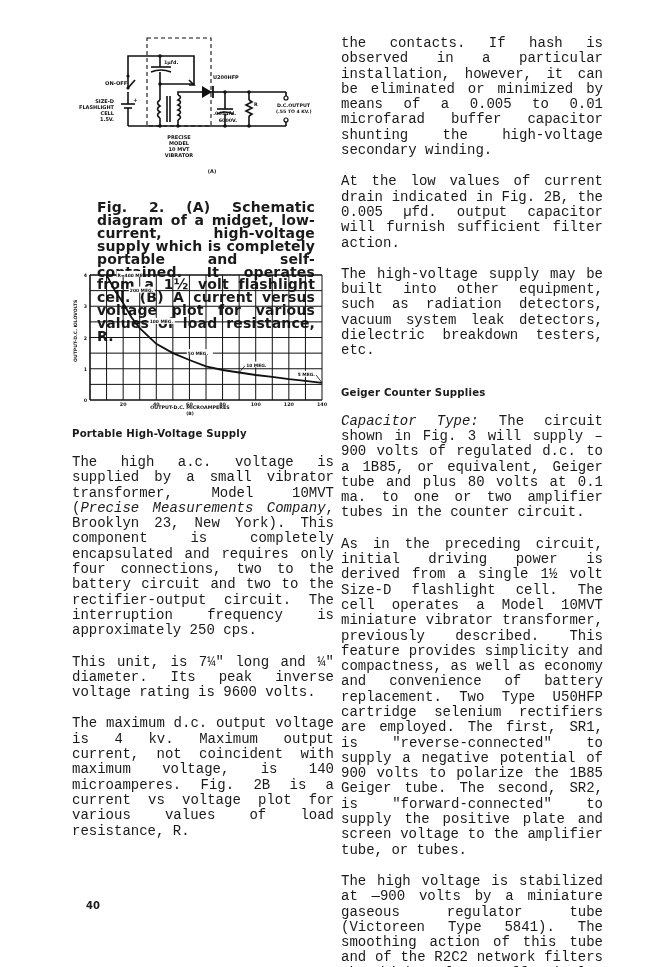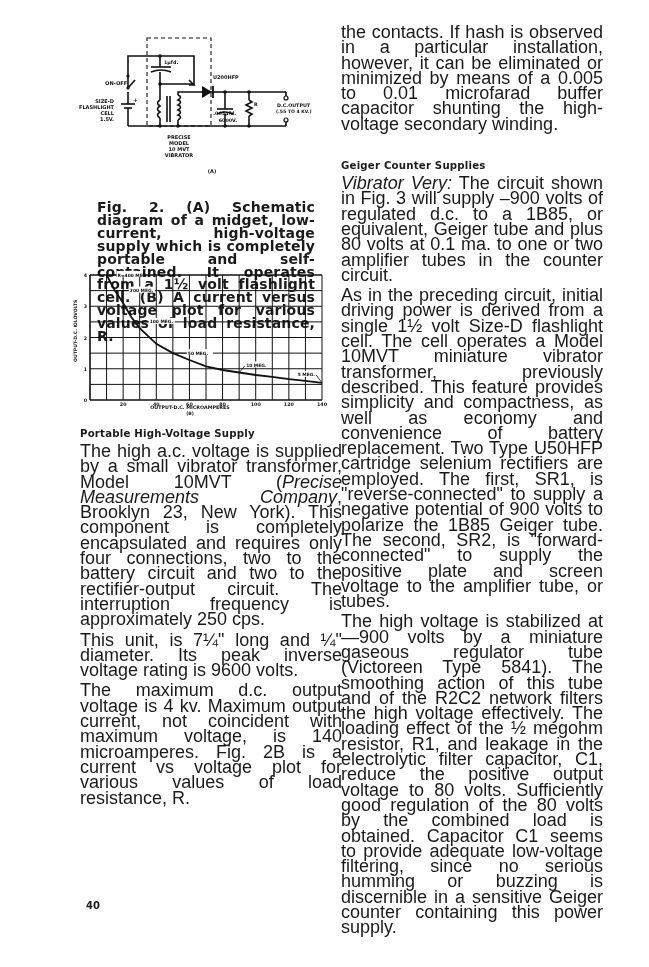--- a/index.html
+++ b/index.html
@@ -1,20 +1,20 @@
 <!DOCTYPE html>
 <html><head>
 <meta charset="utf-8">
 <style>
   html, body { margin: 0; padding: 0; background: #ffffff; }
   body { width: 649px; height: 967px; position: relative; overflow: hidden; color: #1a1a1a; }
   .col { position: absolute; top: 0; width: 262px; font-family: "DejaVu Serif", "Liberation Serif", serif; }
-  .left { left: 80px; }
+  .left { left: 72px; }
   .right { left: 341px; }
-  .body-text { font-family: Liberation Sans, sans-serif; font-size: 18px; line-height: 15.3px; text-align: justify; margin: 5px 0 4px 0; hyphens: manual; }
+  .body-text { font-family: Liberation Mono, monospace; font-size: 14px; line-height: 15.3px; text-align: justify; margin: 16px 0 4px 0; hyphens: manual; }
   .body-text i { font-style: italic; }
   .caption { font-family: "DejaVu Sans", "Liberation Sans", sans-serif; font-weight: bold; font-size: 14px; line-height: 12.9px; letter-spacing: 0.15px; text-align: justify; margin: 17px; }
   .heading { font-family: "DejaVu Sans", "Liberation Sans", sans-serif; font-weight: bold; font-size: 10.2px; margin: 0 0 5px 0; letter-spacing: 0.2px; }
   .fig { position: absolute; }
   .page-num { position: absolute; left: 86px; top: 900px; font-family: "DejaVu Sans", sans-serif; font-weight: bold; font-size: 10px; }
   svg text { font-family: "DejaVu Sans", "Liberation Sans", sans-serif; font-weight: bold; fill: #111; }
 </style>
 </head>
 <body>
 
@@ -184,22 +184,24 @@
 
 <div class="col left" style="top:428px; width:262px;">
   <div class="heading">Portable High-Voltage Supply</div>
   <p class="body-text" id="lp1">The high a.c. voltage is supplied by a small vibrator transformer, Model 10MVT (<i>Precise Measurements Company</i>, Brooklyn 23, New York). This component is completely encapsulated and requires only four connections, two to the battery circuit and two to the rectifier-output circuit. The interruption frequency is approximately 250 cps.</p>
   <p class="body-text">This unit, is 7¼" long and ¼" diameter. Its peak inverse voltage rating is 9600 volts.</p>
   <p class="body-text">The maximum d.c. output voltage is 4 kv. Maximum output current, not coincident with maximum voltage, is 140 microamperes. Fig. 2B is a current vs voltage plot for various values of load resistance, R.</p>
 </div>
 
 <div class="col right" style="top:20px; width:262px;">
   <p class="body-text">the contacts. If hash is observed in a particular installation, however, it can be eliminated or minimized by means of a 0.005 to 0.01 microfarad buffer capacitor shunting the high-voltage secondary winding.</p>
+  <p class="body-text">At the low values of current drain indicated in Fig. 2B, the 0.005 µfd. output capacitor will furnish sufficient filter action.</p>
+  <p class="body-text">The high-voltage supply may be built into other equipment, such as radiation detectors, vacuum system leak detectors, dielectric breakdown testers, etc.</p>
   <div class="heading" style="margin-top:28px;">Geiger Counter Supplies</div>
   <p class="body-text">
-    <i>Vibrator Very:</i>
+    <i>Capacitor Type:</i>
     <span>The circuit shown in Fig. 3 will supply –900 volts of regulated d.c. to a 1B85, or equivalent, Geiger tube and plus 80 volts at 0.1 ma. to one or two amplifier tubes in the counter circuit.</span>
   </p>
   <p class="body-text">As in the preceding circuit, initial driving power is derived from a single 1½ volt Size-D flashlight cell. The cell operates a Model 10MVT miniature vibrator transformer, previously described. This feature provides simplicity and compactness, as well as economy and convenience of battery replacement. Two Type U50HFP cartridge selenium rectifiers are employed. The first, SR1, is "reverse-connected" to supply a negative potential of 900 volts to polarize the 1B85 Geiger tube. The second, SR2, is "forward-connected" to supply the positive plate and screen voltage to the amplifier tube, or tubes.</p>
   <p class="body-text">The high voltage is stabilized at —900 volts by a miniature gaseous regulator tube (Victoreen Type 5841). The smoothing action of this tube and of the R2C2 network filters the high voltage effectively. The loading effect of the ½ megohm resistor, R1, and leakage in the electrolytic filter capacitor, C1, reduce the positive output voltage to 80 volts. Sufficiently good regulation of the 80 volts by the combined load is obtained. Capacitor C1 seems to provide adequate low-voltage filtering, since no serious humming or buzzing is discernible in a sensitive Geiger counter containing this power supply.</p>
 </div>
 
 <div class="page-num">40</div>
 
 </body></html>

